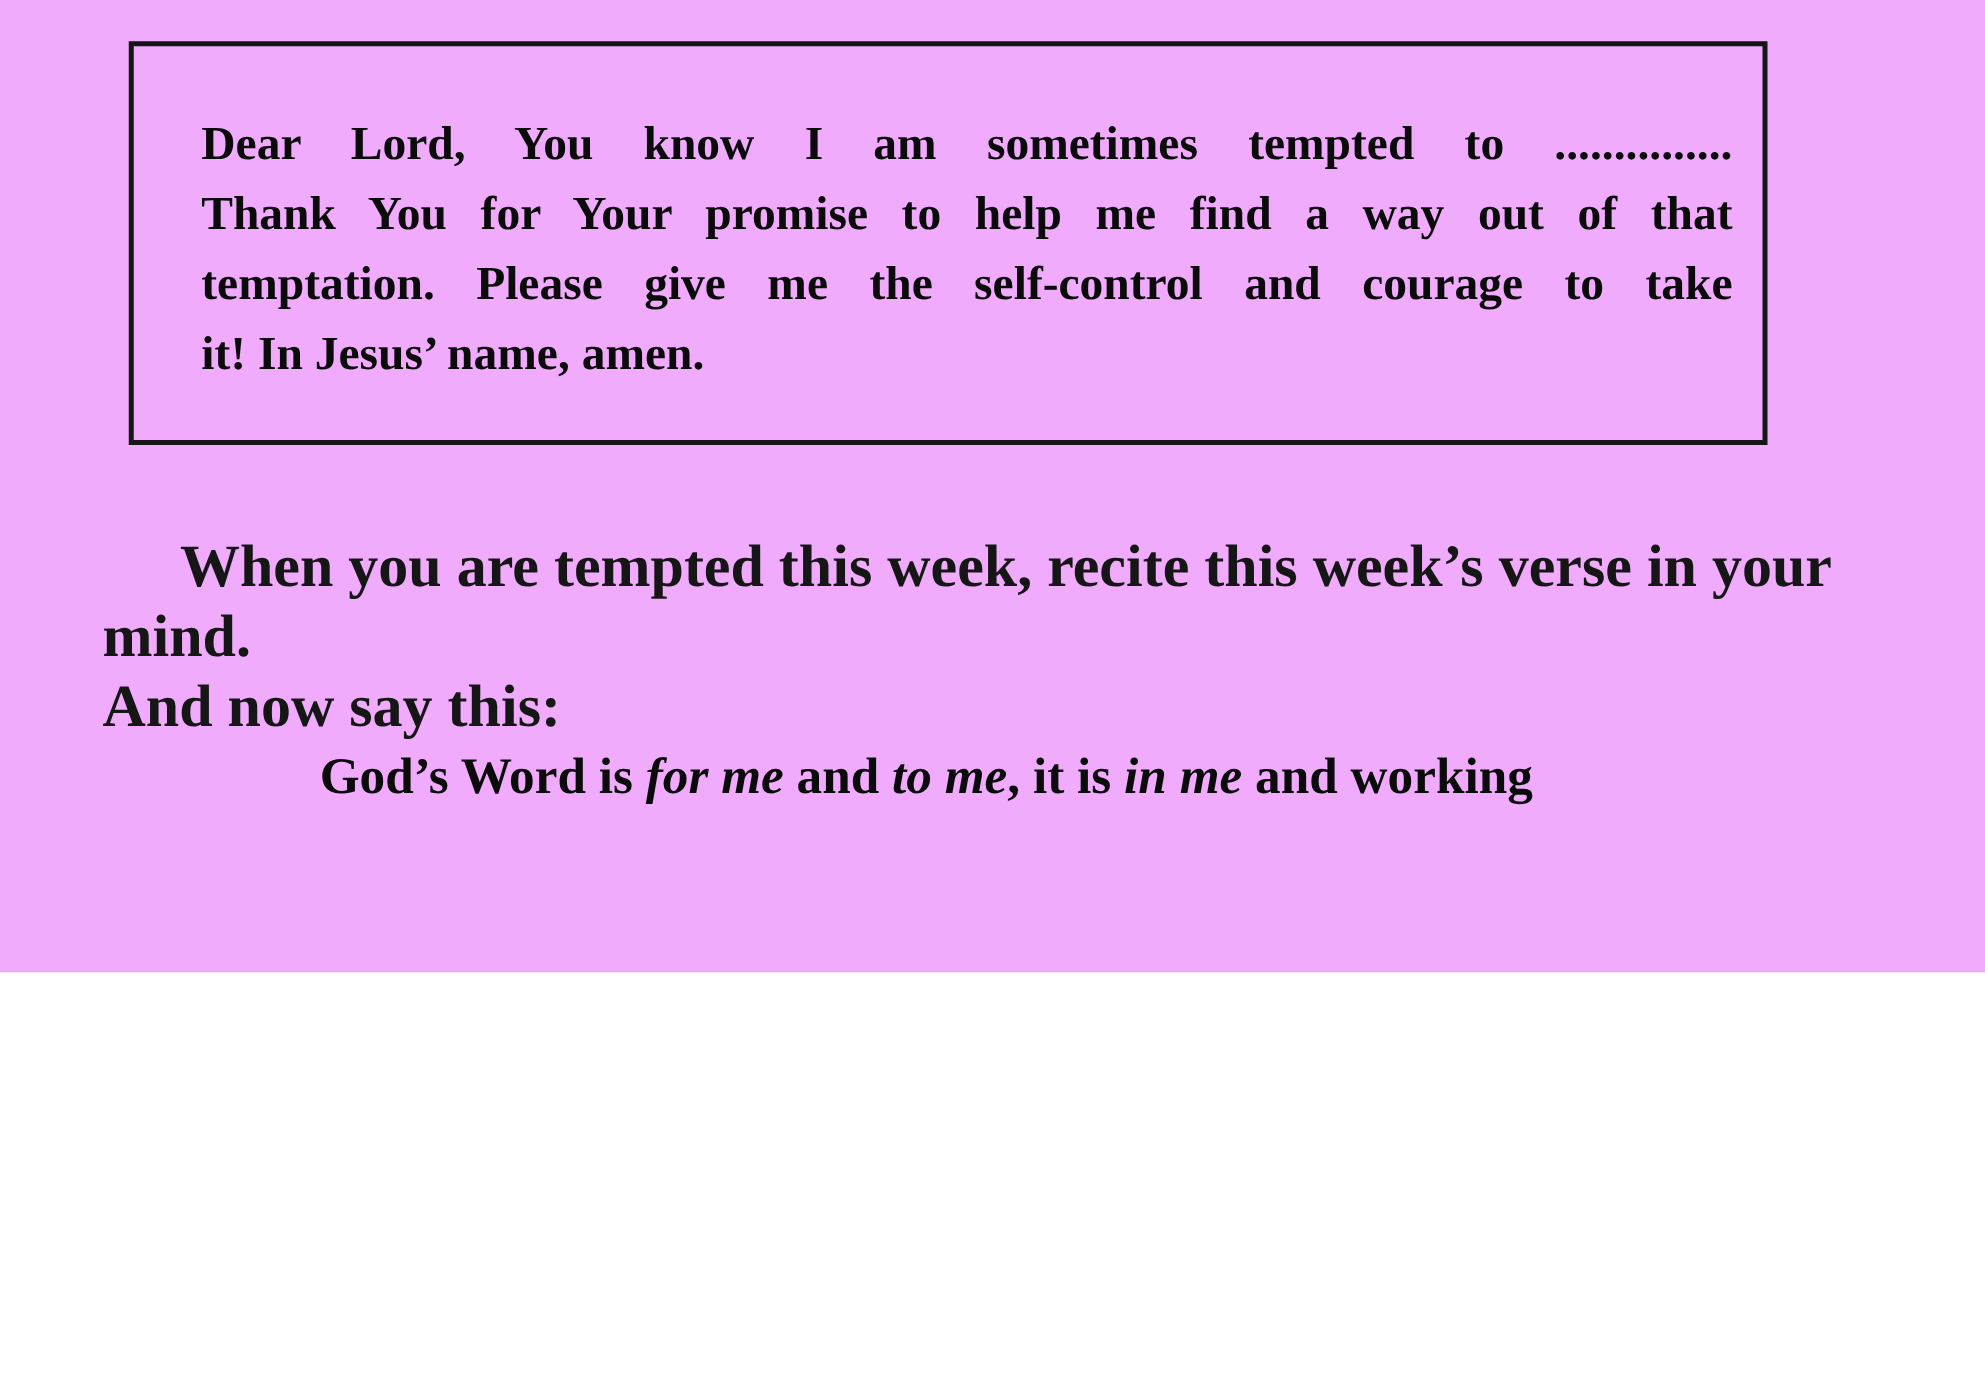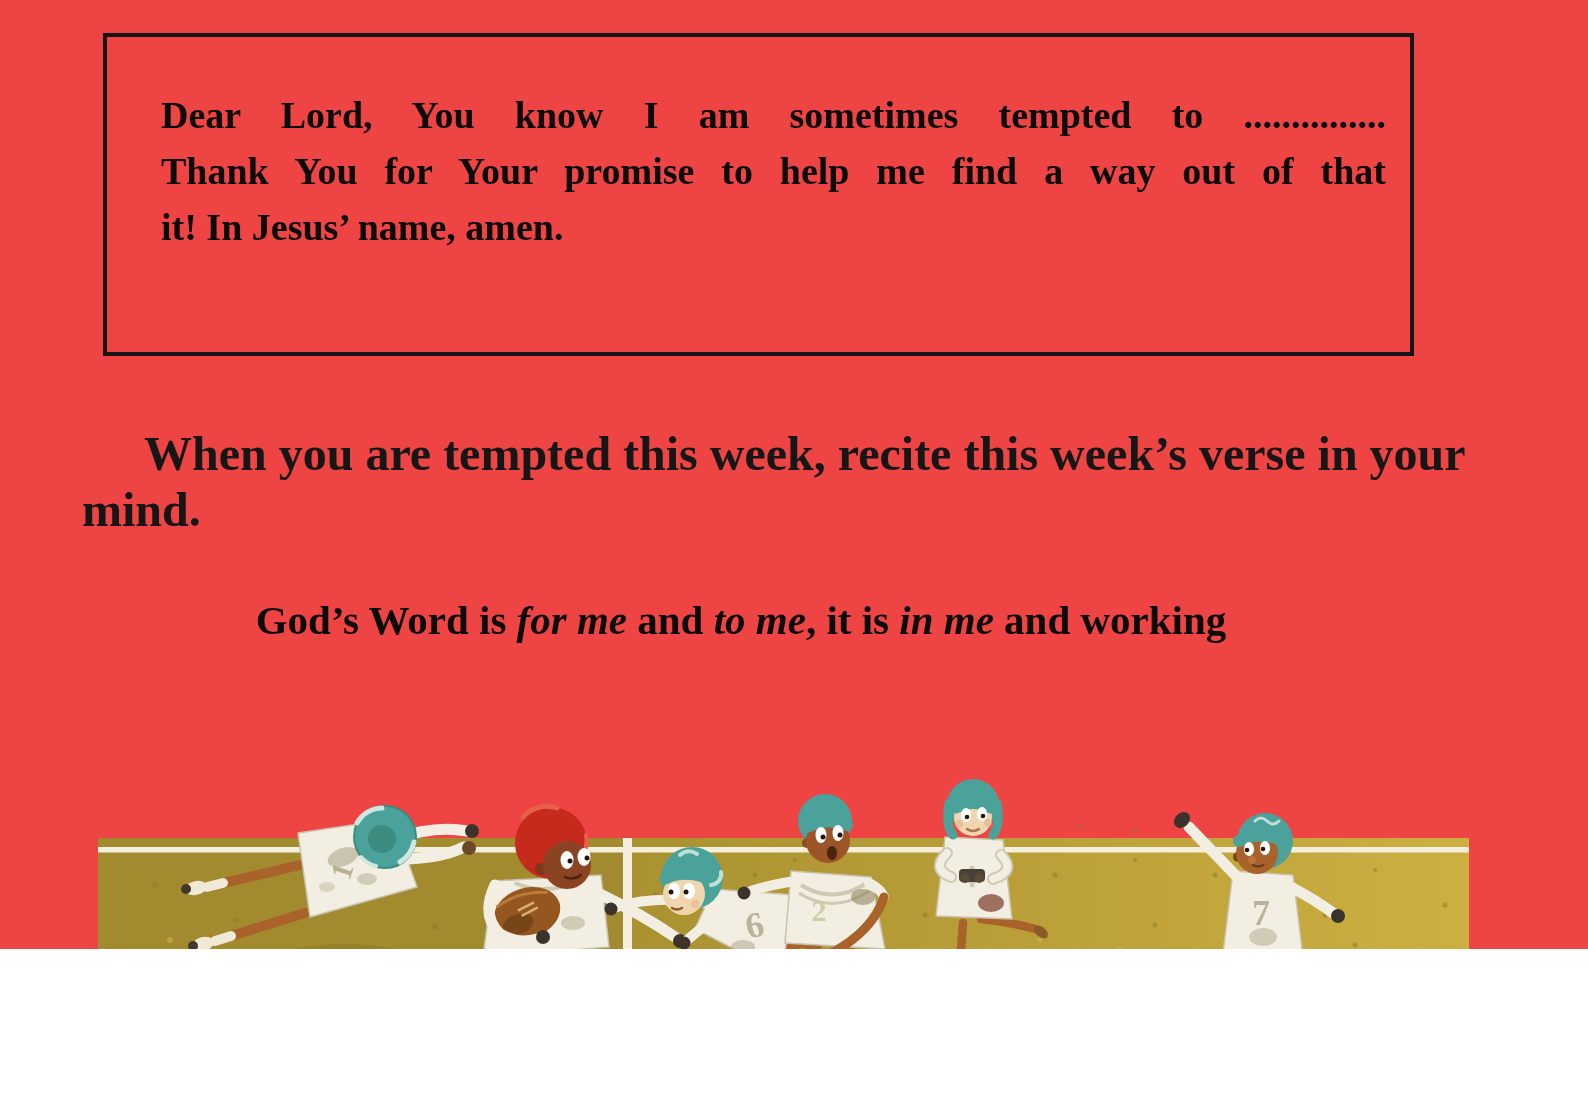--- a/index.html
+++ b/index.html
@@ -1,17 +1,17 @@
 <!DOCTYPE html>
 <html><head>
 <meta charset="utf-8">
 <style>
   html,body { margin:0; padding:0; background:#ffffff; }
   .page {
-    position:relative; width:1588px; height:949px; background:#ef4444;
+    position:relative; width:1588px; height:778px; background:#f0abfc;
     overflow:hidden; font-family:"Liberation Serif","DejaVu Serif",serif; color:#111;
   }
   
   .prayer-box {
     position:absolute; left:103px; top:33px; width:1311px; height:323px;
     border:4px solid #161616; box-sizing:border-box; padding:50px 24px 0 54px;
   }
   .prayer-line {
     font-weight:700; font-size:38px; line-height:56px; color:#0b0b0b;
     text-align:justify; text-align-last:justify;
@@ -37,25 +37,27 @@
   }
 </style>
 </head>
 <body>
 
 <div class="page">
 
   <div class="prayer-box">
     <div class="prayer-line">Dear Lord, You know I am sometimes tempted to ...............</div>
     <div class="prayer-line">Thank You for Your promise to help me find a way out of that</div>
+    <div class="prayer-line">temptation. Please give me the self-control and courage to take</div>
     <div class="prayer-line last">it! In Jesus’ name, amen.</div>
   </div>
 
   <div class="instruction">
     <div class="indent">When you are tempted this week, recite this week’s verse in your mind.</div>
+    <div>And now say this:</div>
   </div>
 
   <div class="affirmation">
     <div><span>God’s Word is </span><span class="it">for me</span><span> and </span><span class="it">to me</span><span>, it is </span><span class="it">in me</span><span> and working</span></div>
   </div>
 
   <div class="illustration">
     <svg viewBox="0 0 1380 325" width="1380" height="325" xmlns="http://www.w3.org/2000/svg">
       <defs>
         <linearGradient id="gradRight" x1="0" y1="0" x2="1" y2="0">

